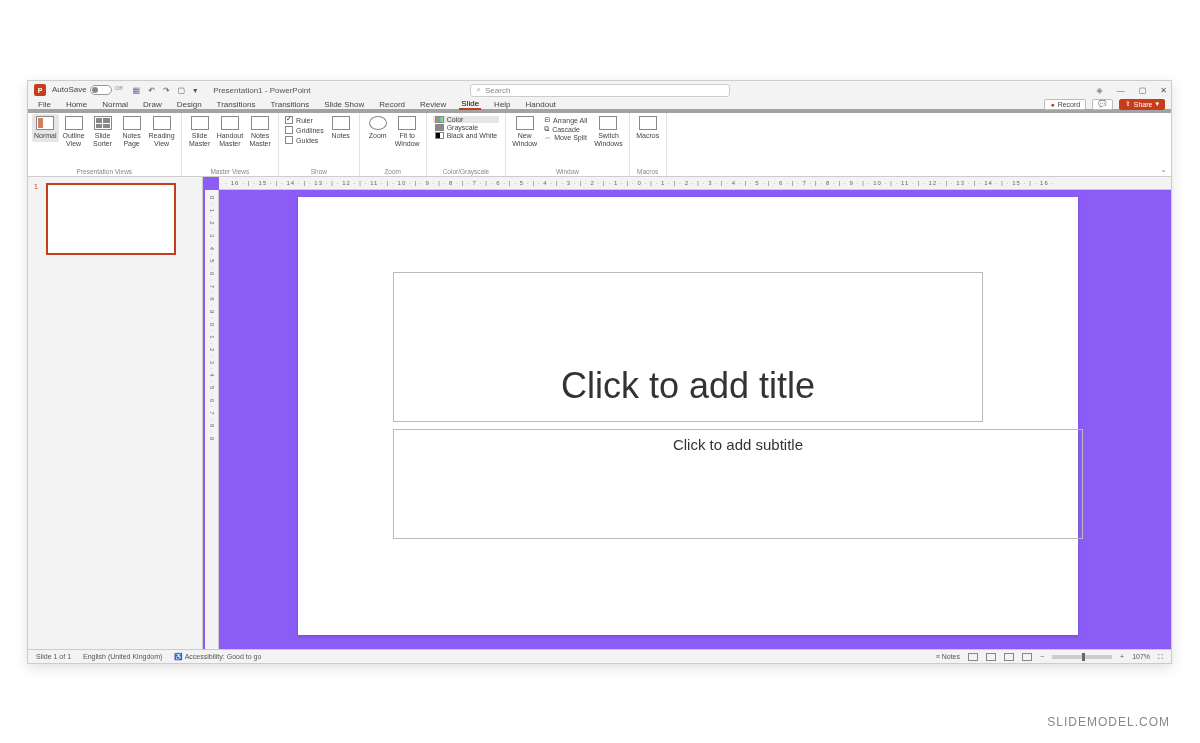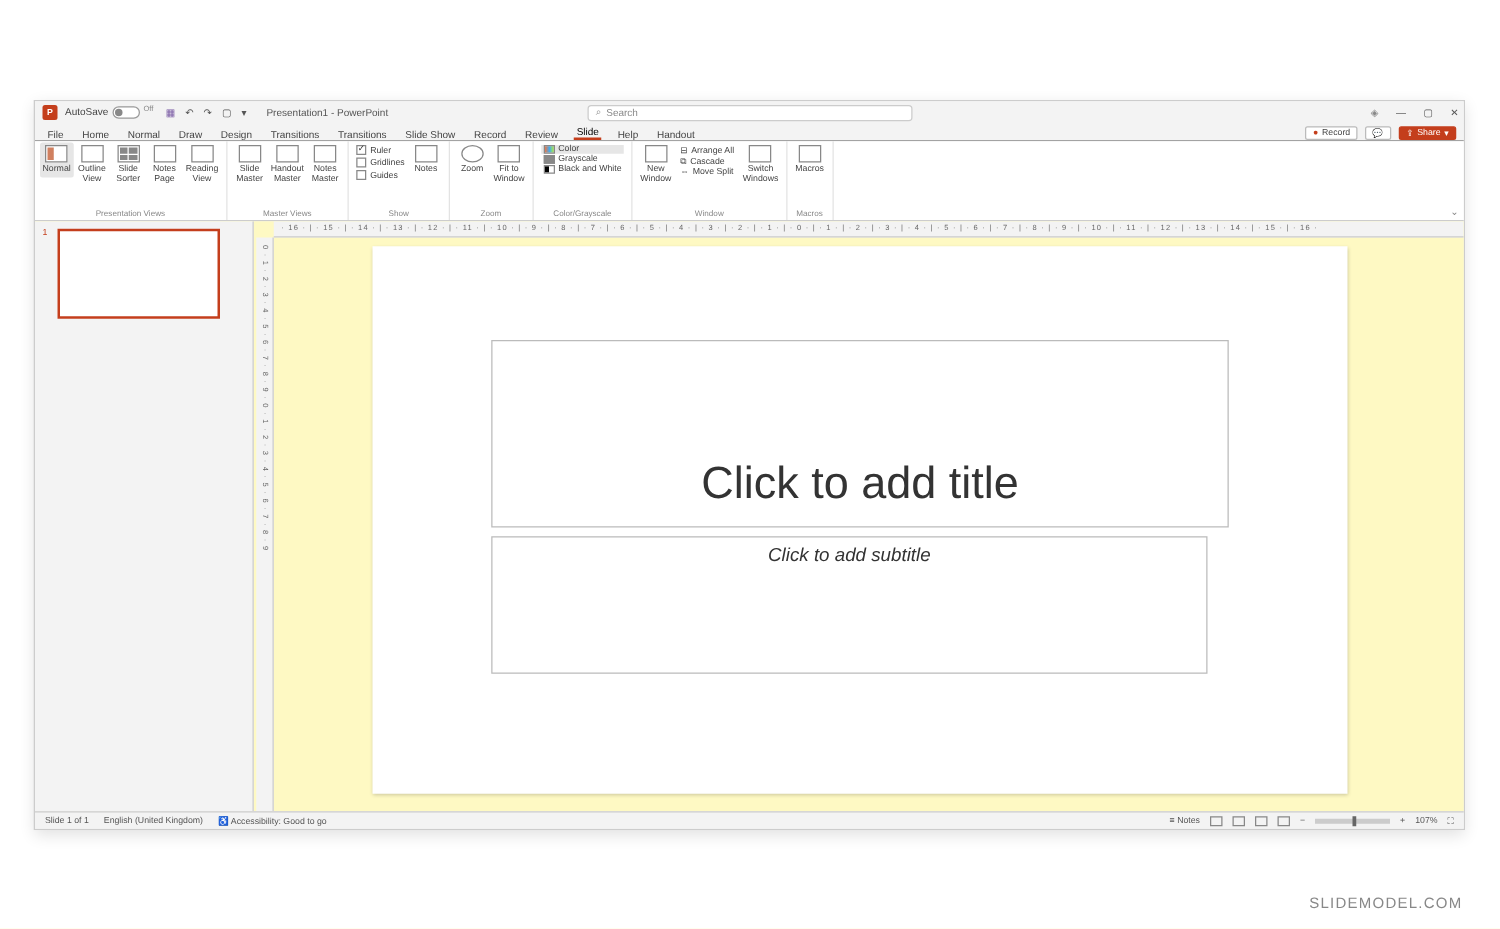--- a/index.html
+++ b/index.html
@@ -9,21 +9,21 @@
 .titlebar .plogo { width: 12px; height: 12px; background: #c43e1c; border-radius: 2px; color: #fff; font-weight: bold; font-size: 7px; display: flex; align-items: center; justify-content: center; }
 .titlebar .autosave { display: flex; align-items: flex-start; gap: 3px; }
 .titlebar .toggle { width: 22px; height: 10px; border: 1px solid #999; border-radius: 6px; background: #fff; position: relative; }
 .titlebar .toggle::after { content: ""; position: absolute; left: 1px; top: 1px; width: 6px; height: 6px; background: #888; border-radius: 50%; }
 .titlebar .qat { display: flex; gap: 8px; margin-left: 4px; color: #555; }
 .titlebar .qat span { cursor: pointer; }
 .titlebar .doctitle { margin-left: 10px; color: #555; }
 .titlebar .search { position: absolute; left: 50%; transform: translateX(-50%); width: 260px; height: 13px; background: #fff; border: 1px solid #ccc; border-radius: 3px; display: flex; align-items: center; padding: 0 6px; gap: 4px; color: #888; }
 .titlebar .winctrls { position: absolute; right: 4px; display: flex; gap: 14px; color: #555; align-items: center; }
 .titlebar .diamond { color: #888; }
-.tabs { height: 14px; background: #f3f3f3; display: flex; align-items: flex-end; padding: 0 8px; gap: 11px; font-size: 8px; color: #444; border-bottom: 1px solid #a3a3a3; position: relative; }
+.tabs { height: 14px; background: #f3f3f3; display: flex; align-items: center; padding: 0 8px; gap: 11px; font-size: 8px; color: #444; border-bottom: 4px solid #a3a3a3; position: relative; }
 .tabs .tab { cursor: pointer; padding: 0 2px; }
 .tabs .tab.active { border-bottom: 2px solid #c43e1c; color: #000; font-weight: 500; }
 .tabs .right { position: absolute; right: 6px; display: flex; gap: 6px; align-items: center; }
 .tabs .btn { border: 1px solid #bbb; border-radius: 2px; padding: 0 5px; height: 11px; display: flex; align-items: center; font-size: 7px; background: #fff; gap: 3px; }
 .tabs .btn.share { background: #c43e1c; color: #fff; border-color: #c43e1c; }
 .ribbon { height: 64px; background: #fff; display: flex; font-size: 7px; color: #444; border-bottom: 1px solid #ccc; position: relative; }
 .ribbon .group { display: flex; flex-direction: column; align-items: center; padding: 3px 6px 1px; border-right: 1px solid #e3e3e3; height: 100%; }
 .ribbon .group .items { display: flex; gap: 5px; flex: 1; align-items: flex-start; }
 .ribbon .group .grplabel { font-size: 6.5px; color: #888; margin-top: auto; }
 .ribbon .bigbtn { display: flex; flex-direction: column; align-items: center; gap: 2px; cursor: pointer; min-width: 24px; }
@@ -31,30 +31,30 @@
 .ribbon .bigbtn .lbl { text-align: center; line-height: 1.1; }
 .ribbon .bigbtn.sel { background: #e6e6e6; padding: 2px; margin: -2px; border-radius: 2px; }
 .ribbon .chkcol { display: flex; flex-direction: column; gap: 2px; justify-content: center; }
 .ribbon .chkrow { display: flex; align-items: center; gap: 3px; }
 .ribbon .chkrow .box { width: 8px; height: 8px; border: 1px solid #888; background: #fff; position: relative; }
 .ribbon .chkrow .box.checked::after { content: "✓"; position: absolute; font-size: 7px; left: 0; top: -2px; color: #333; }
 .ribbon .colorcol { display: flex; flex-direction: column; gap: 1px; }
 .ribbon .colorrow { display: flex; align-items: center; gap: 3px; padding: 0 2px; }
 .ribbon .colorrow .sw { width: 9px; height: 7px; border: 1px solid #888; }
 .ribbon .expand { position: absolute; right: 4px; bottom: 2px; color: #888; font-size: 8px; cursor: pointer; }
-.workarea { flex: 1; display: flex; background: #fef9c3; overflow: hidden; position: relative; }
+.workarea { flex: 1; display: flex; background: #8b5cf6; overflow: hidden; position: relative; }
 .thumbpane { width: 175px; background: #f3f3f3; border-right: 1px solid #ccc; padding: 6px; }
 .thumbpane .num { font-size: 7px; color: #c43e1c; position: absolute; }
 .thumb { width: 130px; height: 72px; background: #fff; border: 2px solid #c43e1c; margin-left: 12px; }
 .rulerH { position: absolute; left: 191px; right: 0; top: 0; height: 13px; background: #f3f3f3; border-bottom: 1px solid #ccc; font-size: 6px; color: #666; display: flex; align-items: center; overflow: hidden; padding-left: 6px; letter-spacing: 1px; }
 .rulerV { position: absolute; left: 177px; top: 13px; bottom: 0; width: 14px; background: #f3f3f3; border-right: 1px solid #ccc; font-size: 6px; color: #666; writing-mode: vertical-rl; display: flex; align-items: center; justify-content: flex-start; padding-top: 6px; letter-spacing: 1px; }
 .canvas { position: absolute; left: 270px; top: 20px; width: 780px; height: 438px; background: #fff; box-shadow: 0 1px 3px rgba(0,0,0,0.2); }
 .canvas .titleph { position: absolute; left: 95px; top: 75px; width: 590px; height: 150px; border: 1px solid #bbb; display: flex; align-items: flex-end; justify-content: center; padding-bottom: 14px; }
 .canvas .titleph span { font-size: 36px; color: #333; font-weight: 300; }
-.canvas .subph { position: absolute; left: 95px; top: 232px; width: 573px; height: 110px; border: 1px solid #bbb; display: flex; align-items: flex-start; justify-content: center; padding-top: 6px; font-style: italic; }
+.canvas .subph { position: absolute; left: 95px; top: 232px; width: 690px; height: 110px; border: 1px solid #bbb; display: flex; align-items: flex-start; justify-content: center; padding-top: 6px; }
 .canvas .subph span { font-size: 15px; color: #333; }
 .statusbar { height: 14px; background: #f3f3f3; border-top: 1px solid #ccc; display: flex; align-items: center; font-size: 7px; color: #555; padding: 0 8px; gap: 12px; position: relative; }
 .statusbar .right { position: absolute; right: 8px; display: flex; align-items: center; gap: 8px; }
 .statusbar .zoomslider { width: 60px; height: 4px; background: #ccc; position: relative; }
 .statusbar .zoomslider::after { content: ""; position: absolute; left: 50%; top: -2px; width: 3px; height: 8px; background: #666; }
 .statusbar .viewbtn { width: 10px; height: 8px; border: 1px solid #888; }
 .watermark { position: absolute; right: 30px; bottom: 14px; font-size: 12px; color: #888; letter-spacing: 1px; font-weight: 500; }
 .ico.normal::before { content: ""; position: absolute; left: 1px; top: 1px; width: 5px; bottom: 1px; background: #d08060; }
 .ico.grid4 { display: grid; grid-template: 1fr 1fr / 1fr 1fr; gap: 1px; padding: 1px; }
 .ico.grid4::before, .ico.grid4::after { content: ""; background: #888; }

